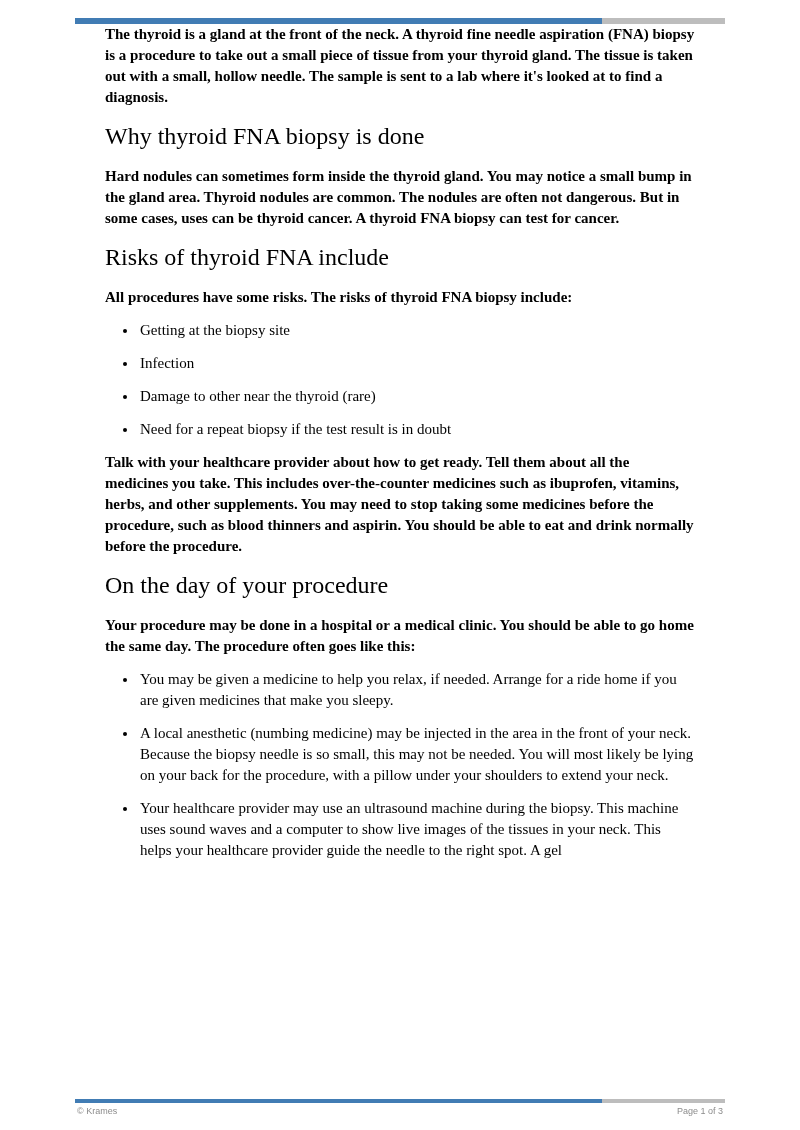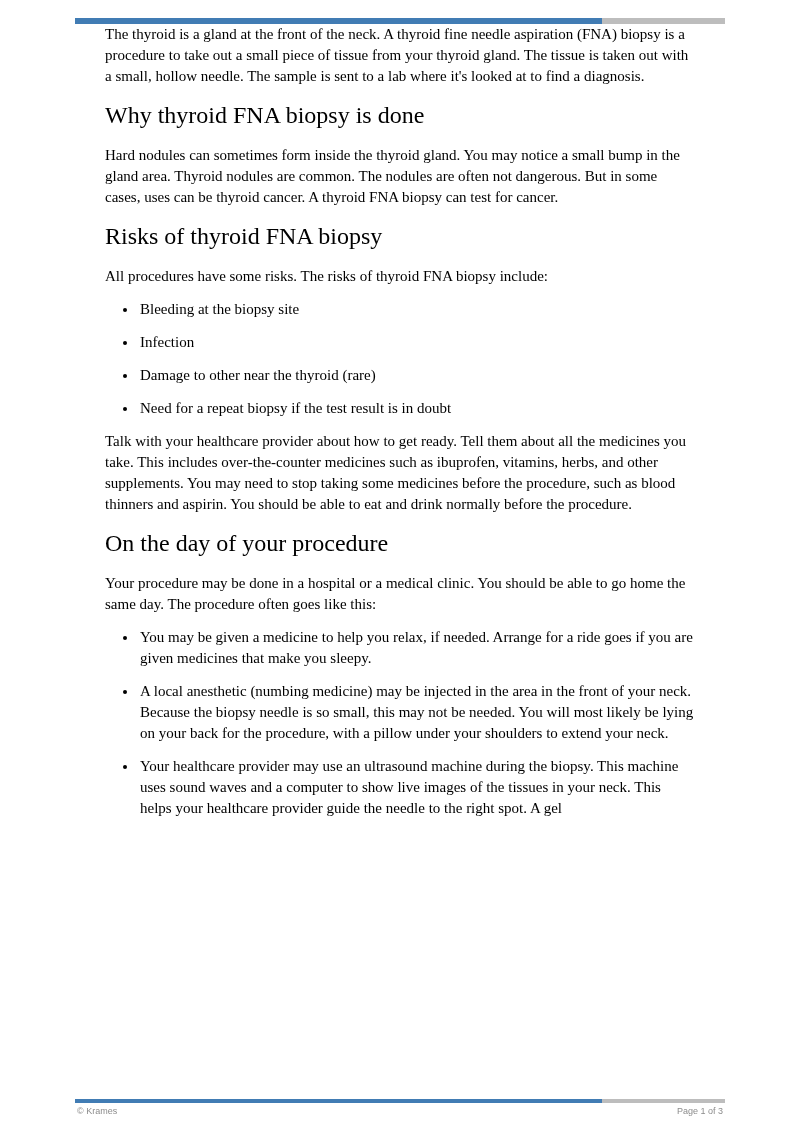--- a/index.html
+++ b/index.html
@@ -49,20 +49,21 @@
   h2 {
     font-size: 24px;
     line-height: 30px;
     font-weight: normal;
     margin: 13px 0 15px 0;
   }
   p {
     font-size: 15px;
     line-height: 21px;
     margin: 0 0 12px 0;
+    font-weight: bold;
   }
   ul {
     font-size: 15px;
     line-height: 21px;
     margin: 11px 0 12px 0;
     padding-left: 33px;
   }
   li {
     margin-bottom: 12px;
     padding-left: 2px;
@@ -98,35 +99,35 @@
   </div>
 
   <main class="content">
 
 
     <p>The thyroid is a gland at the front of the neck. A thyroid fine needle aspiration (FNA) biopsy is a procedure to take out a small piece of tissue from your thyroid gland. The tissue is taken out with a small, hollow needle. The sample is sent to a lab where it's looked at to find a diagnosis.</p>
 
     <h2>Why thyroid FNA biopsy is done</h2>
     <p>Hard nodules can sometimes form inside the thyroid gland. You may notice a small bump in the gland area. Thyroid nodules are common. The nodules are often not dangerous. But in some cases, uses can be thyroid cancer. A thyroid FNA biopsy can test for cancer.</p>
 
-    <h2>Risks of thyroid FNA biopsy</h2>
+    <h2>Risks of thyroid FNA include</h2>
     <p>All procedures have some risks. The risks of thyroid FNA biopsy include:</p>
     <ul>
-      <li>Bleeding at the biopsy site</li>
+      <li>Getting at the biopsy site</li>
       <li>Infection</li>
       <li>Damage to other near the thyroid (rare)</li>
       <li>Need for a repeat biopsy if the test result is in doubt</li>
     </ul>
 
     <p>Talk with your healthcare provider about how to get ready. Tell them about all the medicines you take. This includes over-the-counter medicines such as ibuprofen, vitamins, herbs, and other supplements. You may need to stop taking some medicines before the procedure, such as blood thinners and aspirin. You should be able to eat and drink normally before the procedure.</p>
 
     <h2>On the day of your procedure</h2>
     <p>Your procedure may be done in a hospital or a medical clinic. You should be able to go home the same day. The procedure often goes like this:</p>
     <ul>
-      <li>You may be given a medicine to help you relax, if needed. Arrange for a ride goes if you are given medicines that make you sleepy.</li>
+      <li>You may be given a medicine to help you relax, if needed. Arrange for a ride home if you are given medicines that make you sleepy.</li>
       <li>A local anesthetic (numbing medicine) may be injected in the area in the front of your neck. Because the biopsy needle is so small, this may not be needed. You will most likely be lying on your back for the procedure, with a pillow under your shoulders to extend your neck.</li>
       <li>Your healthcare provider may use an ultrasound machine during the biopsy. This machine uses sound waves and a computer to show live images of the tissues in your neck. This helps your healthcare provider guide the needle to the right spot. A gel</li>
     </ul>
 
   </main>
 
   <footer class="page-footer">
     <div class="rule rule-bottom">
       <div class="seg-blue"></div>
       <div class="seg-gray"></div>

